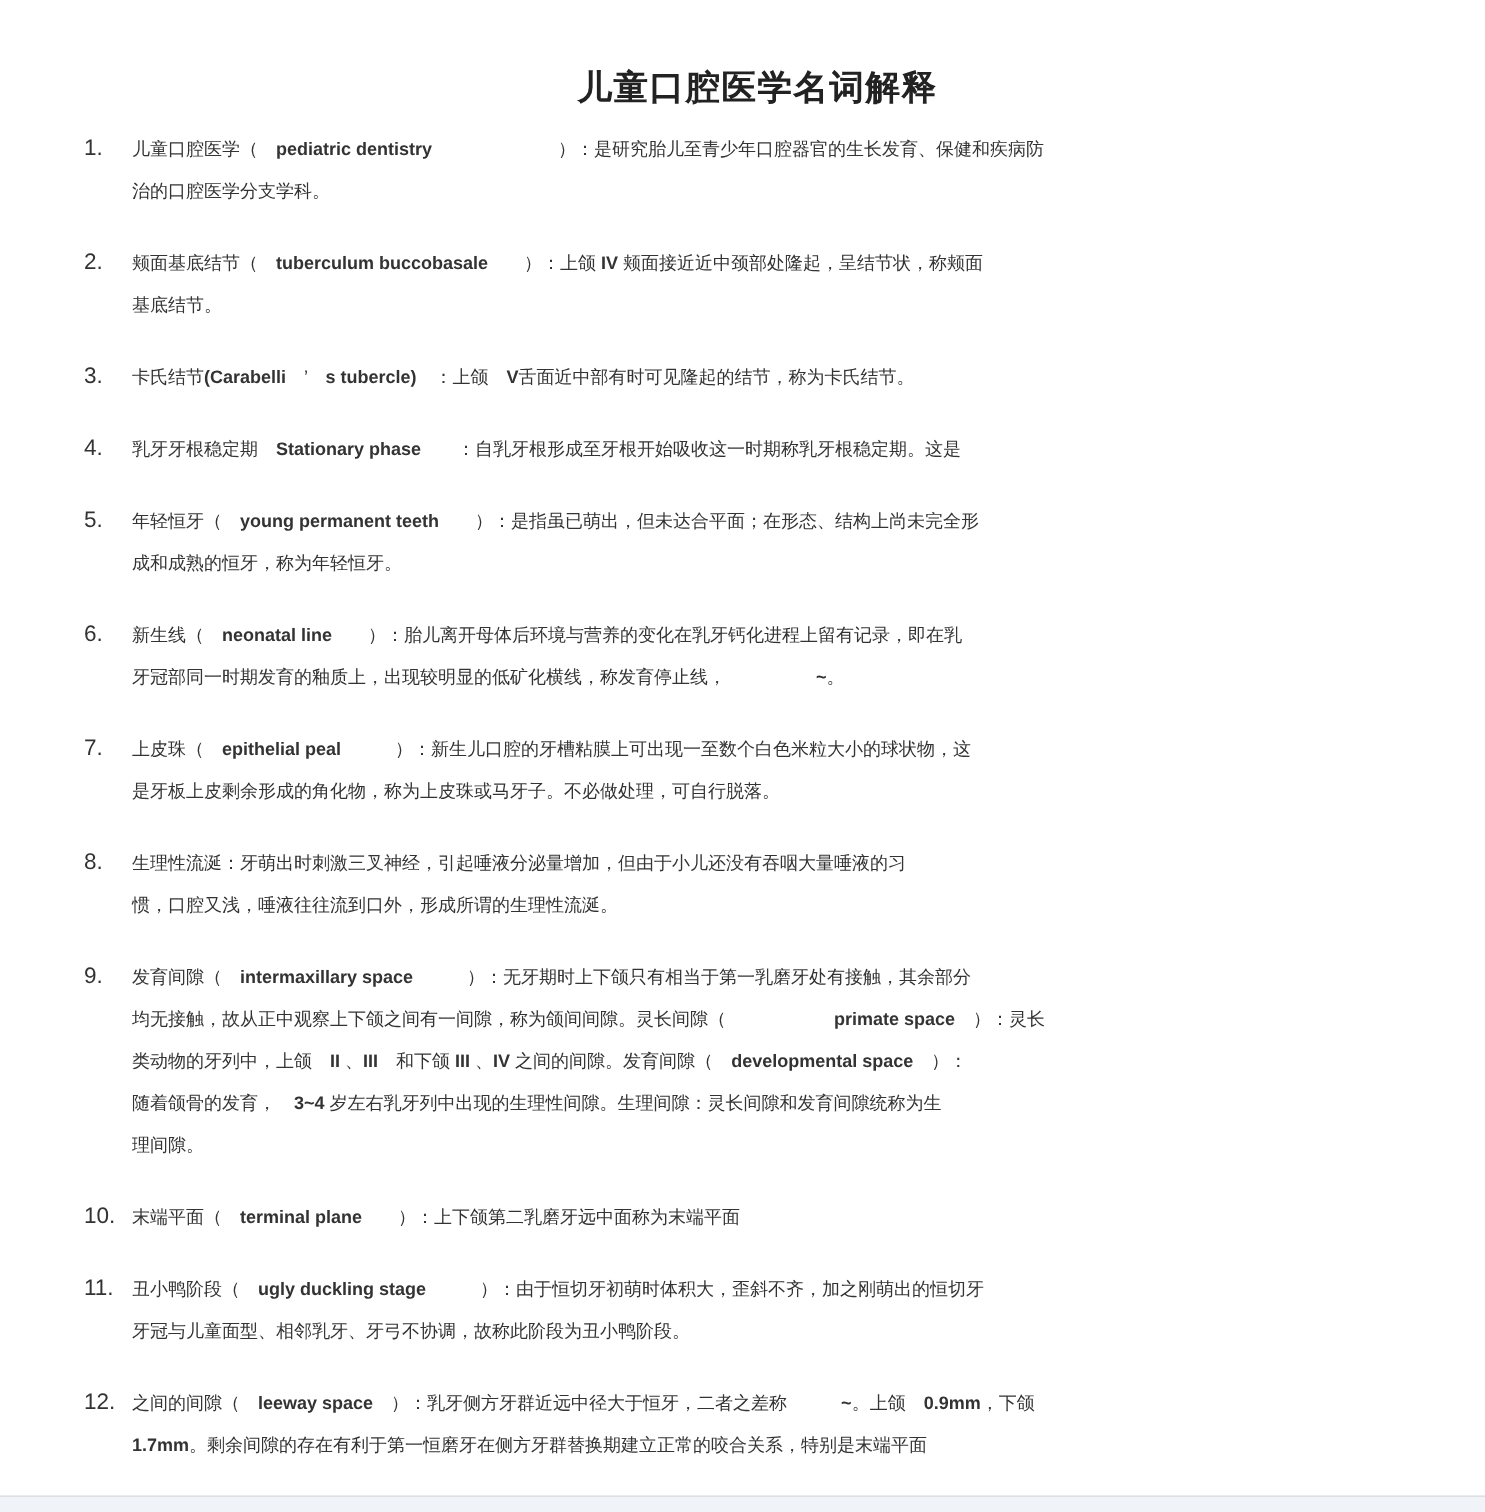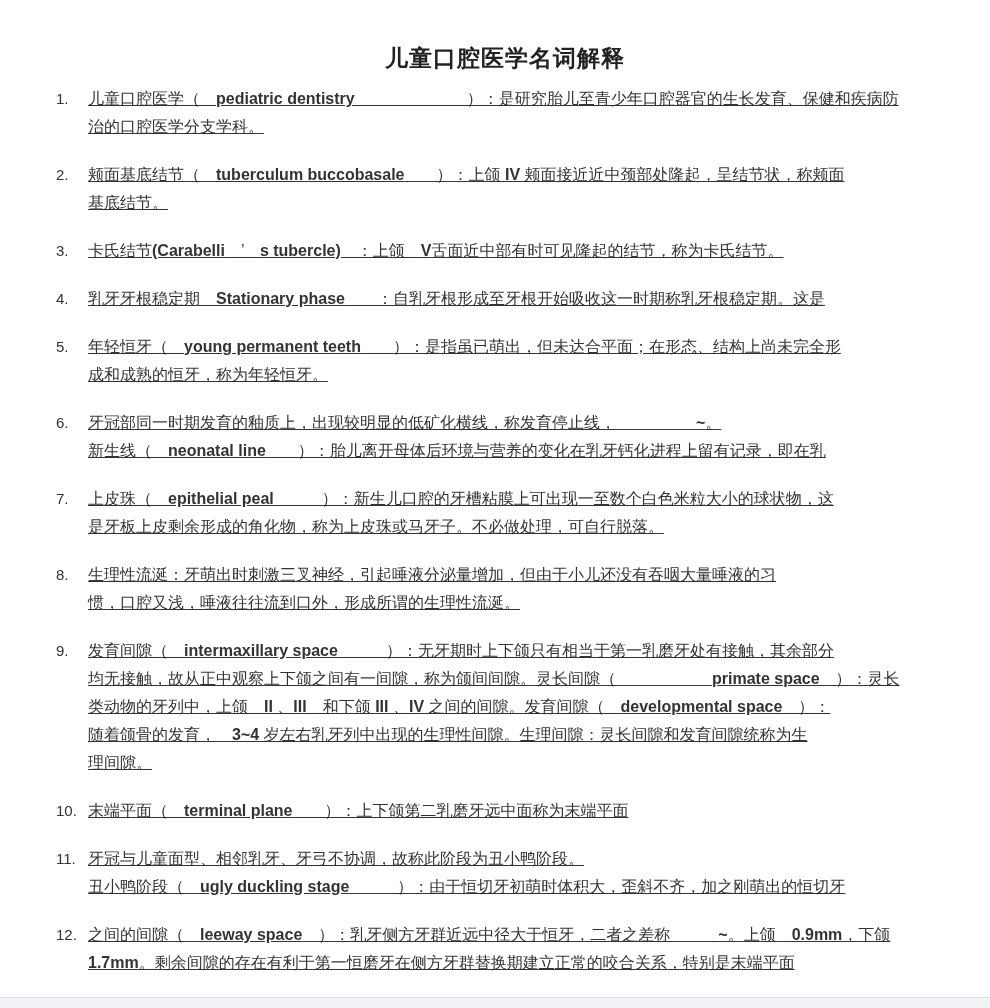--- a/index.html
+++ b/index.html
@@ -23,21 +23,21 @@
     color:#222;text-align:center;margin:0 0 12px 0;letter-spacing:1px;
   }
   .items{}
   .item{display:flex;margin-bottom:20px;}
   .num{
     flex:0 0 32px;width:32px;
     font-size:15px;line-height:28px;white-space:pre;
   }
   .lines{flex:1 1 auto;min-width:0;}
   .line{
-    font-size:16px;line-height:28px;white-space:pre;text-decoration:underline;
+    font-size:12px;line-height:28px;white-space:pre;
   }
   .seg{}
   .seg.b{font-weight:700;}
   .footer-bar{
     position:absolute;left:0;right:0;bottom:0;height:11px;
     background:var(--footer-bg);
     border-top:1px solid var(--footer-border);
   }
 </style>
 </head>
@@ -75,22 +75,22 @@
       <div class="item">
         <span class="num">5.</span>
         <div class="lines">
           <div class="line"><span class="seg">年轻恒牙（　</span><span class="seg b">young permanent teeth</span><span class="seg">　　）：是指虽已萌出，但未达合平面；在形态、结构上尚未完全形</span></div>
           <div class="line"><span class="seg">成和成熟的恒牙，称为年轻恒牙。</span></div>
         </div>
       </div>
       <div class="item">
         <span class="num">6.</span>
         <div class="lines">
+          <div class="line"><span class="seg">新生线（　</span><span class="seg b">neonatal line</span><span class="seg">　　）：胎儿离开母体后环境与营养的变化在乳牙钙化进程上留有记录，即在乳</span></div>
           <div class="line"><span class="seg">牙冠部同一时期发育的釉质上，出现较明显的低矿化横线，称发育停止线，　　　　　</span><span class="seg b">~</span><span class="seg">。</span></div>
-          <div class="line"><span class="seg">新生线（　</span><span class="seg b">neonatal line</span><span class="seg">　　）：胎儿离开母体后环境与营养的变化在乳牙钙化进程上留有记录，即在乳</span></div>
         </div>
       </div>
       <div class="item">
         <span class="num">7.</span>
         <div class="lines">
           <div class="line"><span class="seg">上皮珠（　</span><span class="seg b">epithelial peal</span><span class="seg">　　　）：新生儿口腔的牙槽粘膜上可出现一至数个白色米粒大小的球状物，这</span></div>
           <div class="line"><span class="seg">是牙板上皮剩余形成的角化物，称为上皮珠或马牙子。不必做处理，可自行脱落。</span></div>
         </div>
       </div>
       <div class="item">
@@ -112,22 +112,22 @@
       </div>
       <div class="item">
         <span class="num">10.</span>
         <div class="lines">
           <div class="line"><span class="seg">末端平面（　</span><span class="seg b">terminal plane</span><span class="seg">　　）：上下颌第二乳磨牙远中面称为末端平面</span></div>
         </div>
       </div>
       <div class="item">
         <span class="num">11.</span>
         <div class="lines">
+          <div class="line"><span class="seg">丑小鸭阶段（　</span><span class="seg b">ugly duckling stage</span><span class="seg">　　　）：由于恒切牙初萌时体积大，歪斜不齐，加之刚萌出的恒切牙</span></div>
           <div class="line"><span class="seg">牙冠与儿童面型、相邻乳牙、牙弓不协调，故称此阶段为丑小鸭阶段。</span></div>
-          <div class="line"><span class="seg">丑小鸭阶段（　</span><span class="seg b">ugly duckling stage</span><span class="seg">　　　）：由于恒切牙初萌时体积大，歪斜不齐，加之刚萌出的恒切牙</span></div>
         </div>
       </div>
       <div class="item">
         <span class="num">12.</span>
         <div class="lines">
           <div class="line"><span class="seg">之间的间隙（　</span><span class="seg b">leeway space</span><span class="seg">　）：乳牙侧方牙群近远中径大于恒牙，二者之差称　　　</span><span class="seg b">~</span><span class="seg">。上颌　</span><span class="seg b">0.9mm</span><span class="seg">，下颌</span></div>
           <div class="line"><span class="seg b">1.7mm</span><span class="seg">。剩余间隙的存在有利于第一恒磨牙在侧方牙群替换期建立正常的咬合关系，特别是末端平面</span></div>
         </div>
       </div>
     </div>

